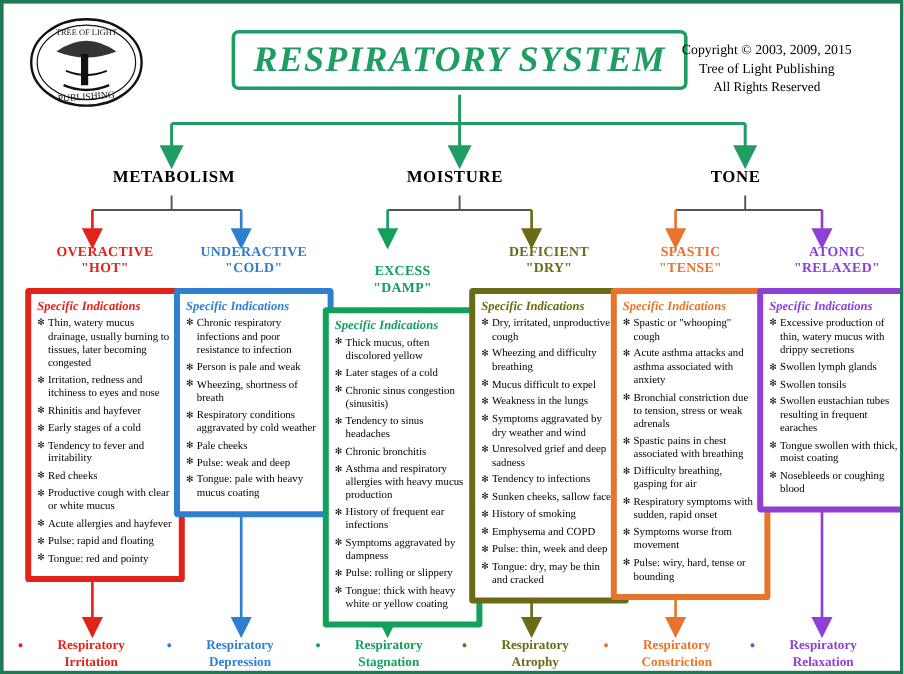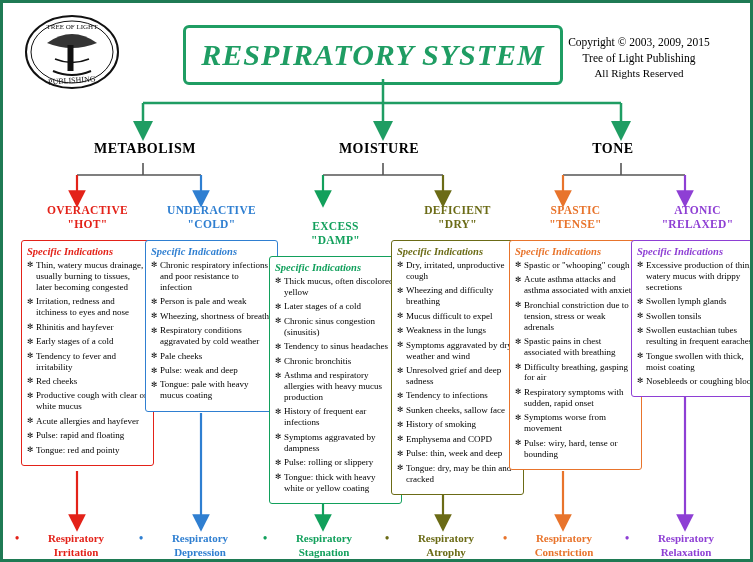--- a/index.html
+++ b/index.html
@@ -25,24 +25,24 @@
     position: absolute;
     left: 14px;
     top: 10px;
     width: 110px;
     height: 78px;
   }
   .logo svg { display: block; }
 
   .title-box {
     position: absolute;
-    left: 180px;
+    left: 190px;
     top: 22px;
     width: 380px;
-    height: 60px;
+    height: 50px;
     border: 3px solid #1f9d63;
     border-radius: 6px;
     display: flex;
     align-items: center;
     justify-content: center;
     box-sizing: border-box;
   }
   .title-box .title-text {
     font-family: "Liberation Serif", serif;
     font-style: italic;
@@ -102,21 +102,21 @@
     text-align: center;
     font-weight: bold;
     font-size: 11.5px;
     line-height: 1.25;
     letter-spacing: 0.3px;
   }
   .col-head .h2 { display: block; }
 
   .panel {
     margin-top: 8px;
-    border: 1px solid #0f172a;
+    border: 5px solid #0f172a;
     border-radius: 3px;
     padding: 5px 5px 6px 5px;
     box-sizing: border-box;
     background: #fff;
   }
   .panel .panel-title {
     font-style: italic;
     font-weight: bold;
     font-size: 10.5px;
     margin-bottom: 3px;

